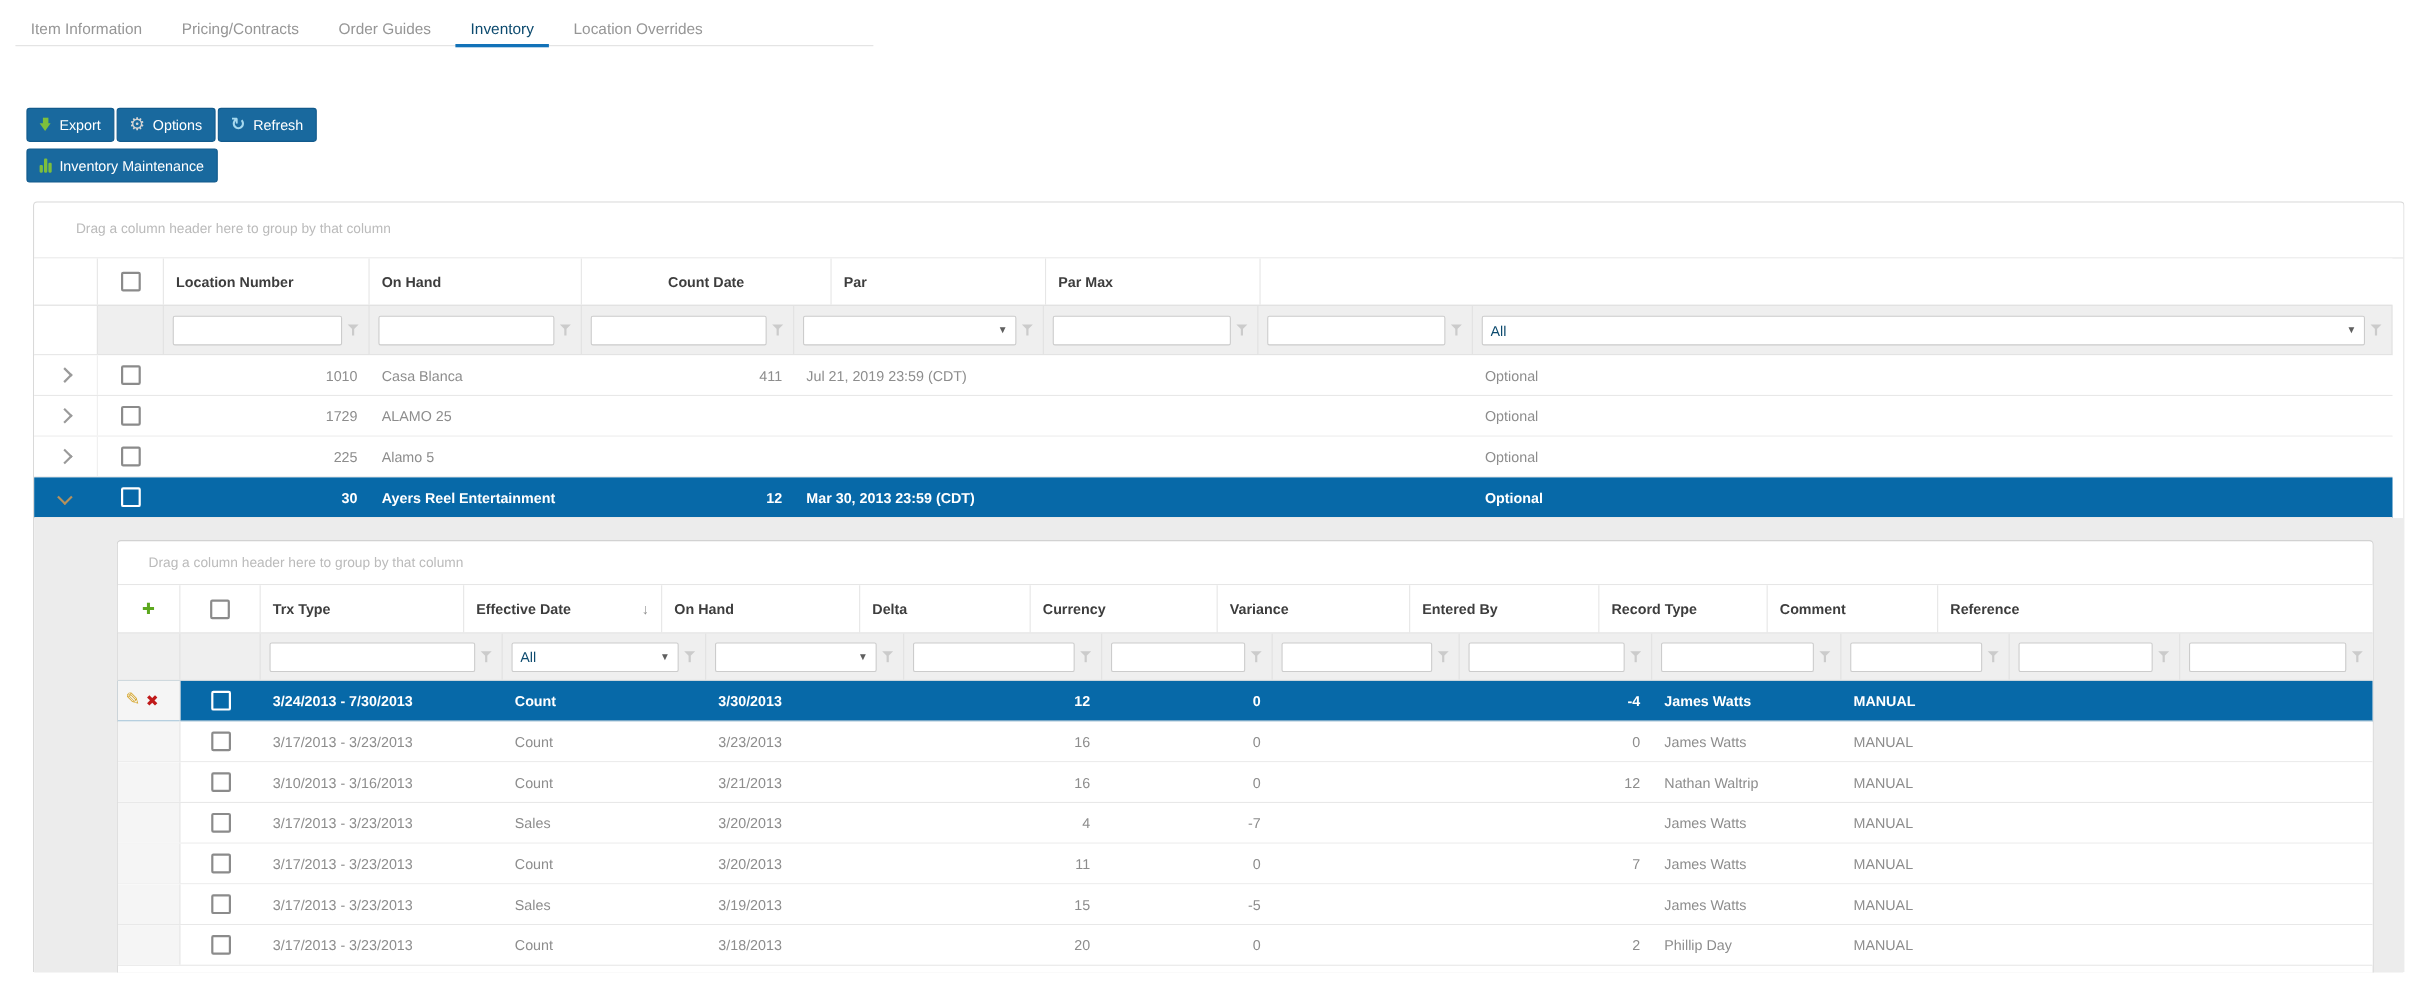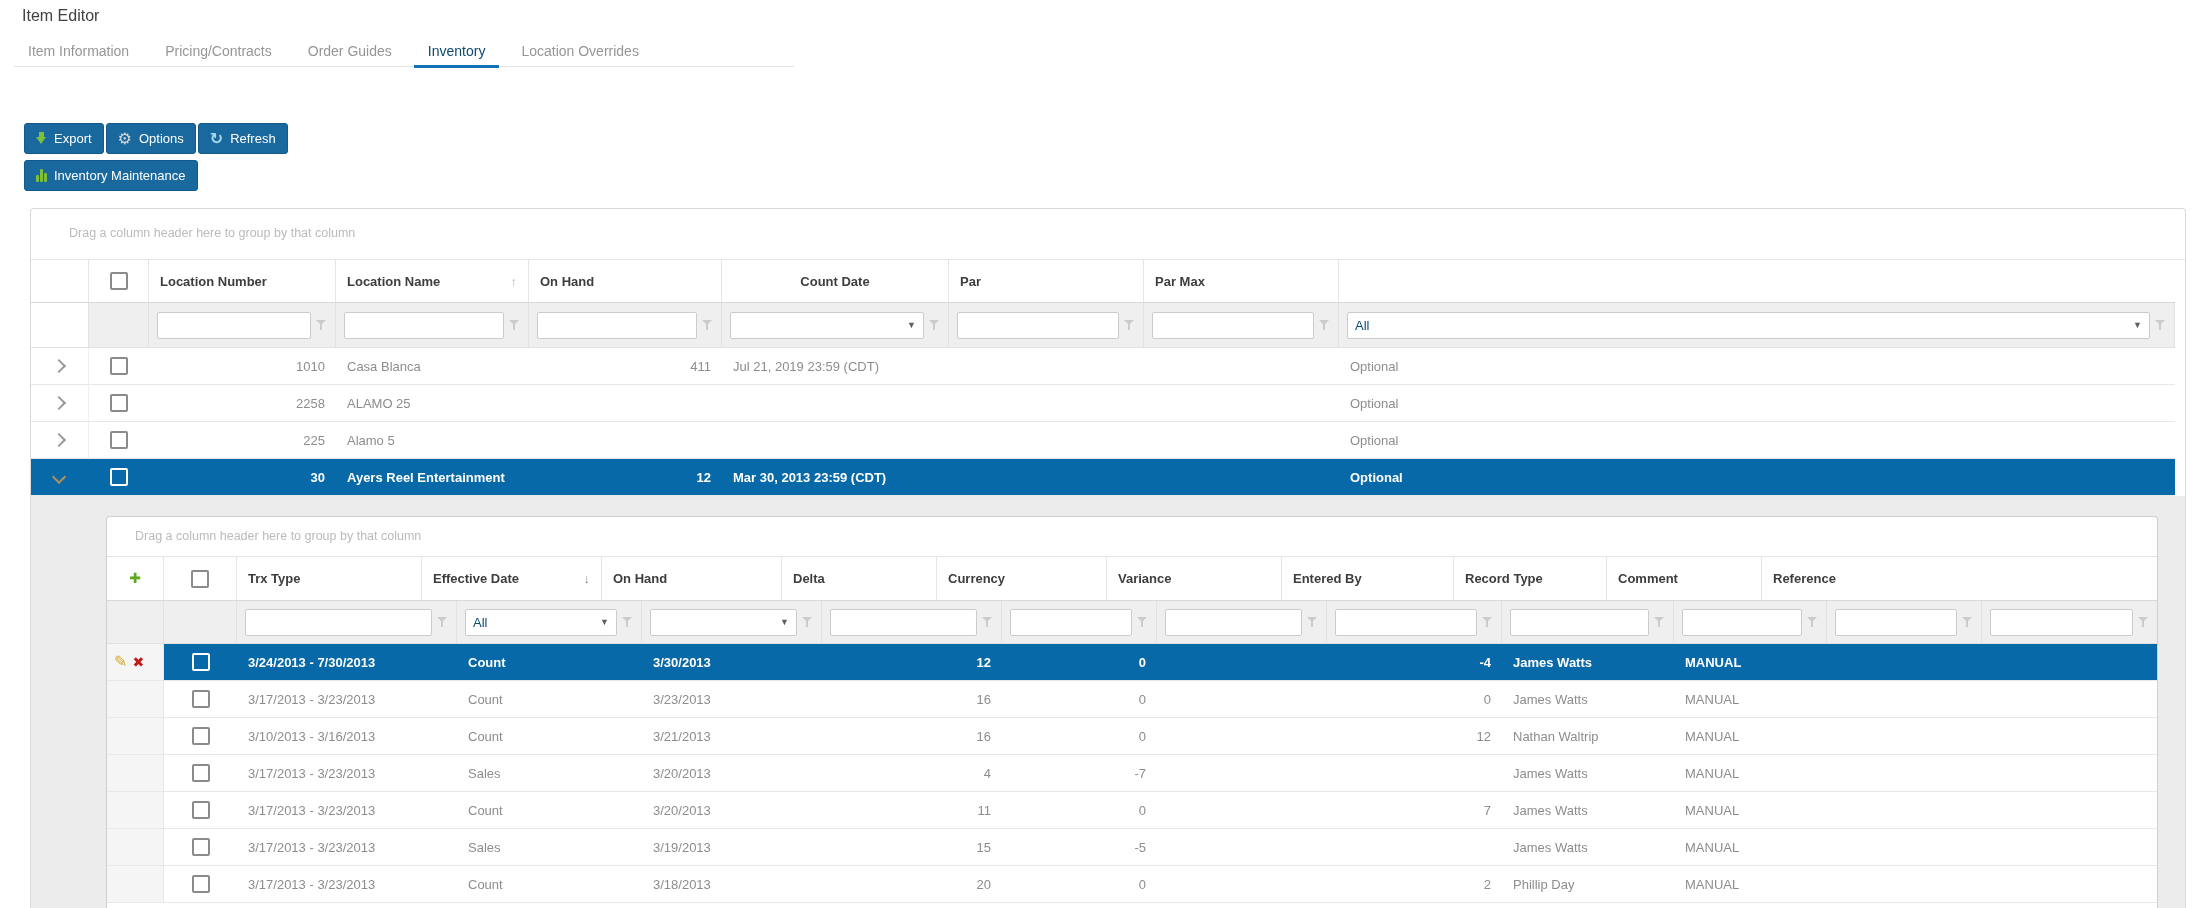--- a/index.html
+++ b/index.html
@@ -83,21 +83,20 @@
   .ic-chart i:nth-child(2){height:13px;}
   .ic-chart i:nth-child(3){height:9px;}
   .ic-plus::before{content:"✚";color:var(--add-green,#5ca81e);font-size:14px;font-weight:bold;line-height:1;}
   .ic-pencil::before{content:"✎";color:var(--edit-yellow,#d6a62c);font-size:16px;line-height:1;}
   .ic-x::before{content:"✖";color:var(--delete-red,#c01a1a);font-size:14px;font-weight:bold;line-height:1;}
 </style>
 </head>
 <body>
 
 <div class="page">
-  <div class="page-title">Item Editor</div>
   <div class="tab-bar">
       <div class="tab">Item Information</div>
       <div class="tab">Pricing/Contracts</div>
       <div class="tab">Order Guides</div>
       <div class="tab tab-active">Inventory</div>
       <div class="tab">Location Overrides</div>
     </div>
   <div class="toolbar">
     <div class="btn-row">
       <button class="btn">
@@ -130,24 +129,20 @@
         <div class="grid">
           <div class="hrow">
             <div class="hcell" style="width: 58px;"></div>
             <div class="hcell" style="width: 60px;">
               <span class="cb"></span>
             </div>
             <div class="hcell" style="width: 187px;">
               <span class="hlabel">Location Number</span>
             </div>
             <div class="hcell" style="width: 193px;">
-              <span class="hlabel">Location Name</span>
-              <span class="sort sort-asc"></span>
-            </div>
-            <div class="hcell" style="width: 193px;">
               <span class="hlabel">On Hand</span>
             </div>
             <div class="hcell" style="width: 227px; justify-content: center;">
               <span class="hlabel">Count Date</span>
             </div>
             <div class="hcell" style="width: 195px;">
               <span class="hlabel">Par</span>
             </div>
             <div class="hcell" style="width: 195px;">
               <span class="hlabel">Par Max</span>
@@ -216,21 +211,21 @@
             <div class="gcell" style="width: 195px;"></div>
             <div class="gcell" style="width: 836px;">Optional</div>
           </div>
           <div class="grow">
             <div class="gcell expandcell" style="width: 58px;">
               <span class="chev"></span>
             </div>
             <div class="gcell checkcell" style="width: 60px;">
               <span class="cb"></span>
             </div>
-            <div class="gcell r" style="width: 187px;">2258</div>
+            <div class="gcell r" style="width: 187px;">1729</div>
             <div class="gcell" style="width: 193px;">ALAMO 25</div>
             <div class="gcell r" style="width: 193px;"></div>
             <div class="gcell" style="width: 227px;"></div>
             <div class="gcell" style="width: 195px;"></div>
             <div class="gcell" style="width: 195px;"></div>
             <div class="gcell" style="width: 836px;">Optional</div>
           </div>
           <div class="grow">
             <div class="gcell expandcell" style="width: 58px;">
               <span class="chev"></span>

